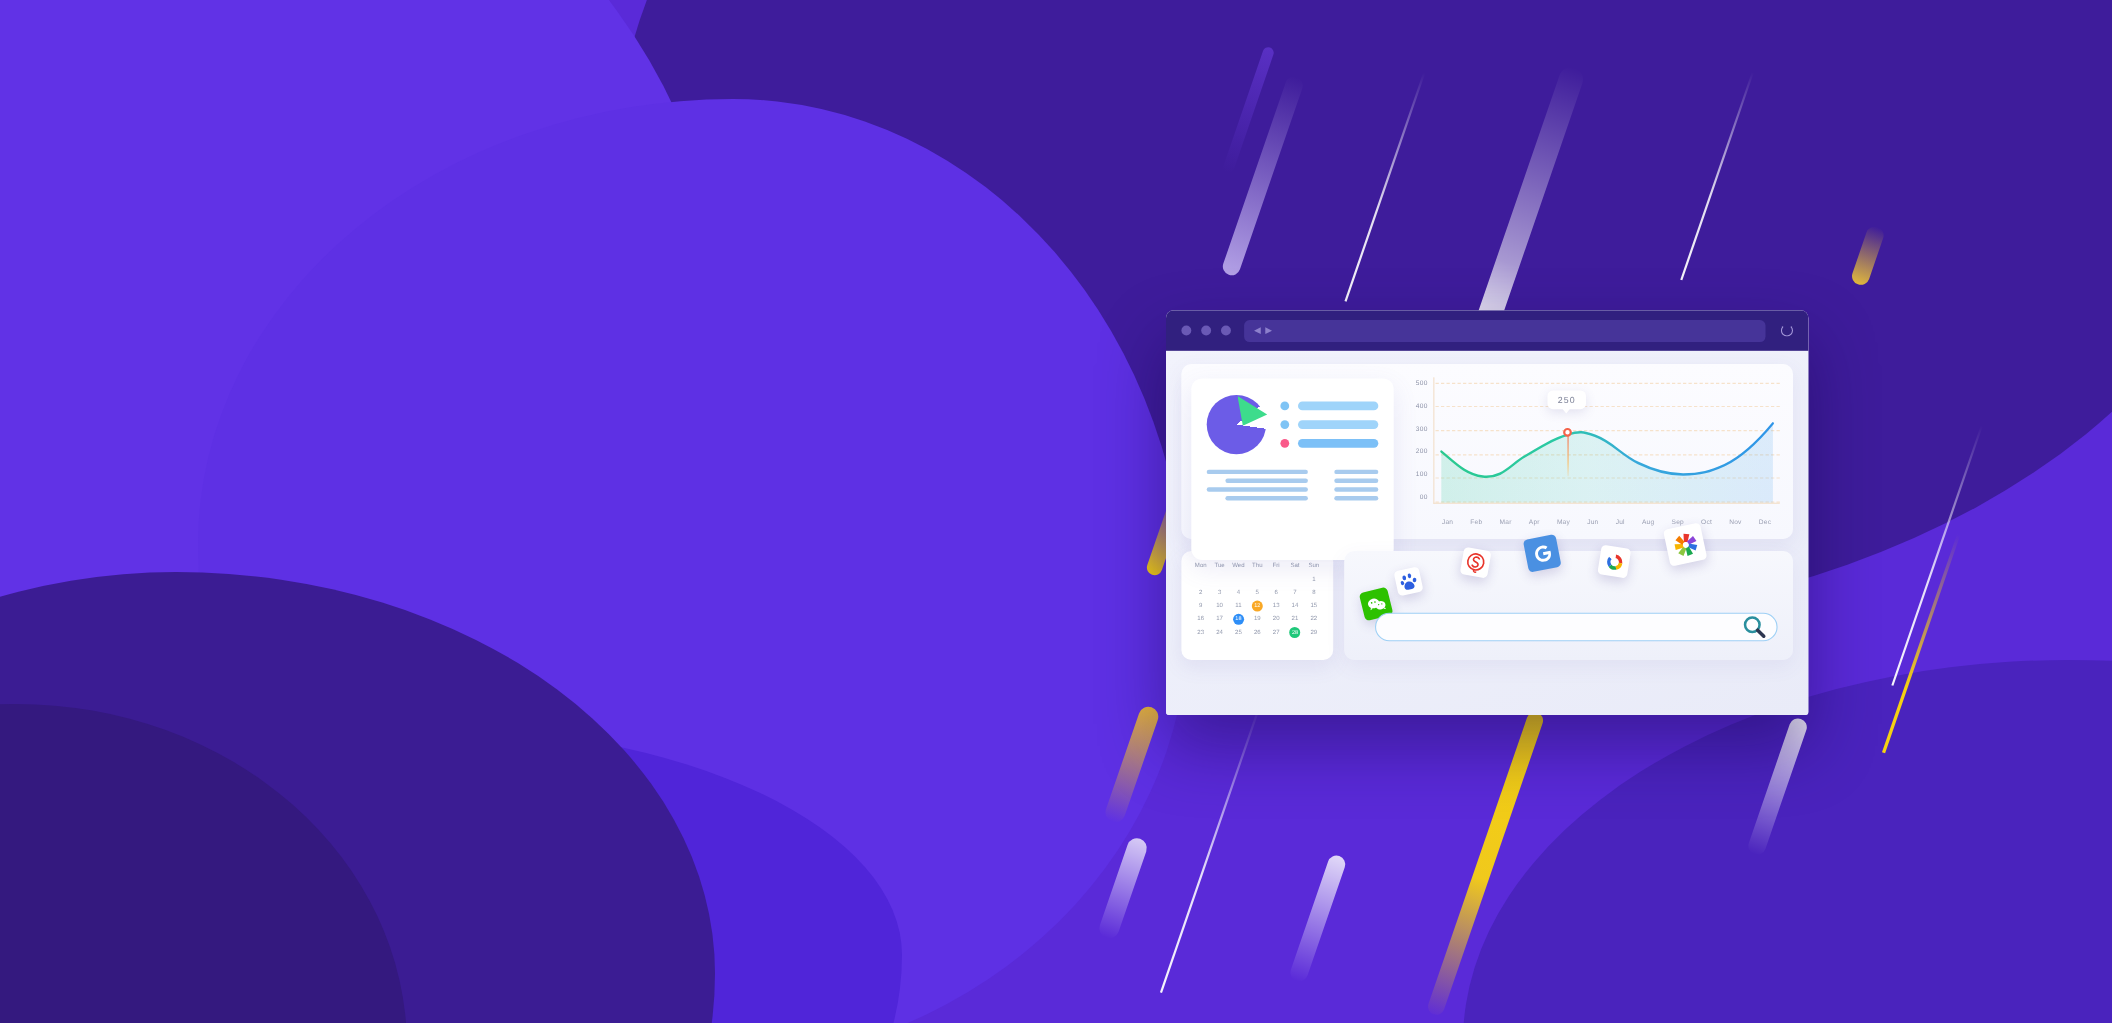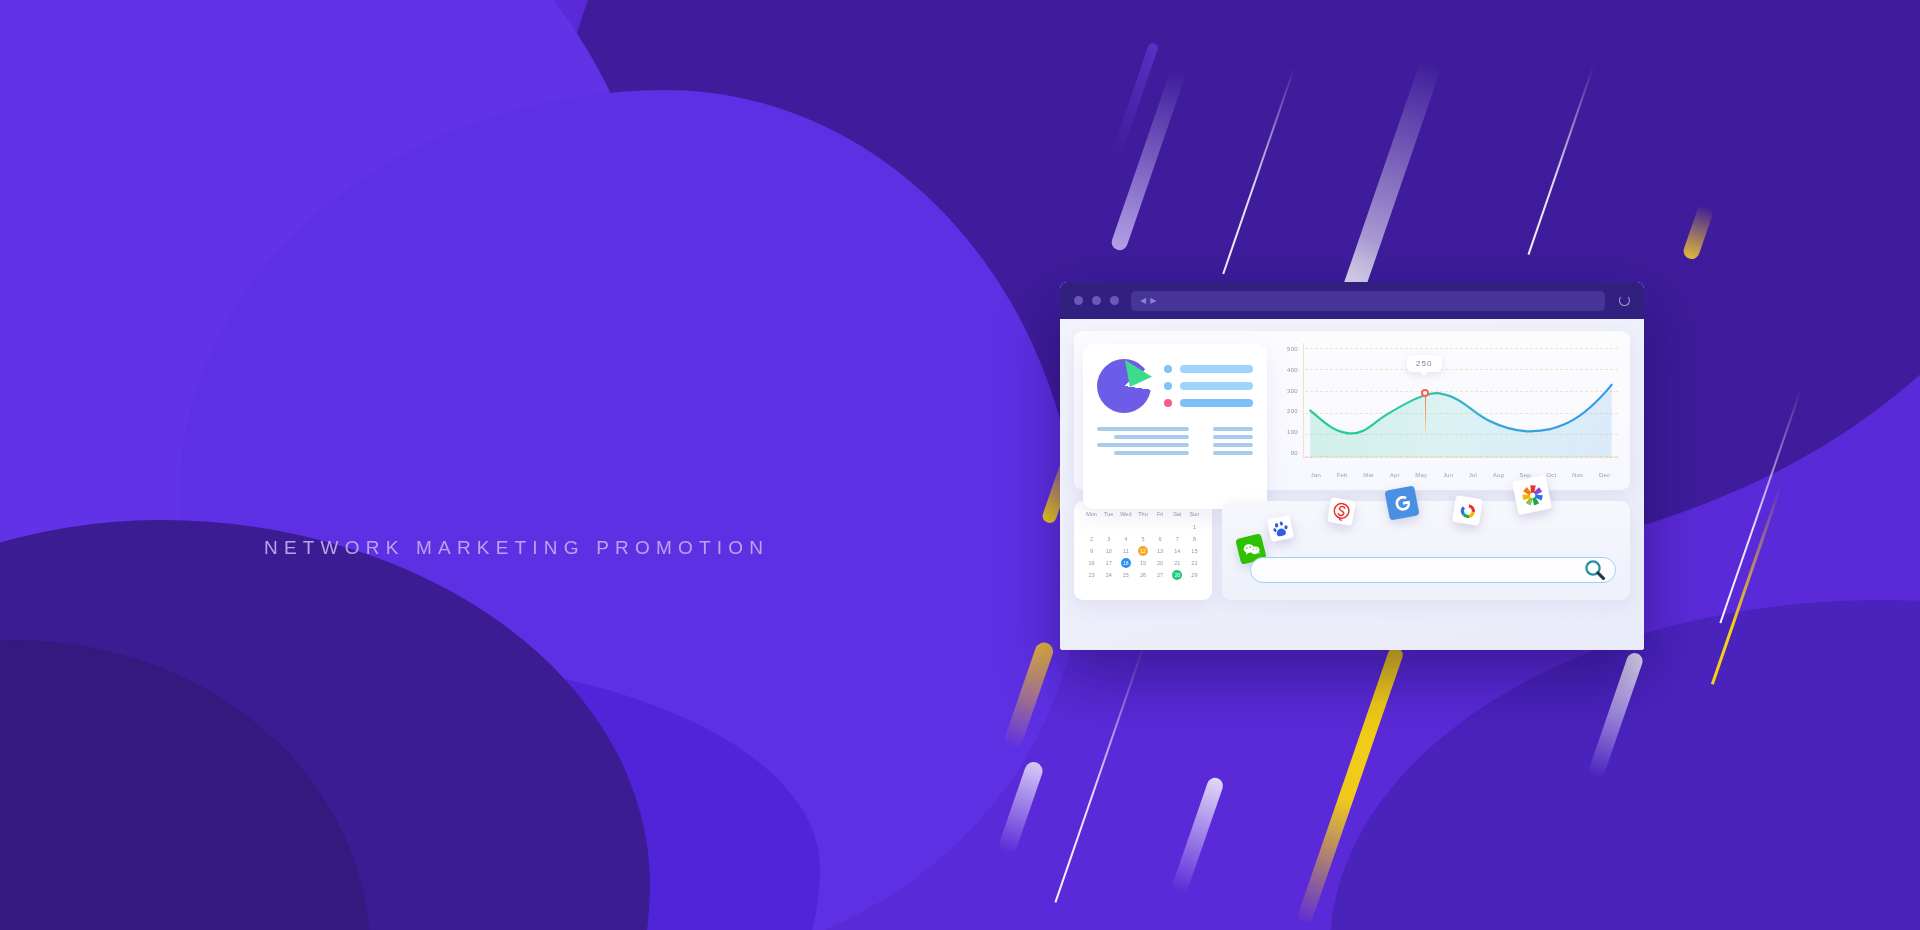--- a/index.html
+++ b/index.html
@@ -369,21 +369,20 @@
               background: linear-gradient(to bottom, #f5d112 0%, #f0c91c 55%, rgba(120,60,200,.2) 100%);"></div>
   <div class="streak streak-thin" style="left:1745px; top:480px; width:3px; height:210px; transform: rotate(19deg);
               background: linear-gradient(to bottom, rgba(245,209,18,0) 0%, #f5d112 70%, #f5d112 100%);"></div>
   <div class="streak streak-wide" style="left:1690px; top:205px; width:16px; height:55px; transform: rotate(19deg);
               background: linear-gradient(to bottom, rgba(245,209,18,0) 0%, #e0b73c 100%);"></div>
   <div class="streak streak-wide" style="left:1012px; top:760px; width:18px; height:95px; transform: rotate(19deg);
               background: linear-gradient(to bottom, rgba(255,255,255,.75) 0%, rgba(170,150,240,0) 100%);"></div>
   <div class="streak streak-wide" style="left:1130px; top:40px; width:10px; height:120px; transform: rotate(19deg);
               background: linear-gradient(to bottom, rgba(92,50,200,.9) 0%, rgba(92,50,200,0) 100%);"></div>
 
-  <div id="headline">NETWORK MARKETING PROMOTION</div>
 
   <div id="browser">
 
     <div class="browser-bar">
       <div class="dots">
         <div class="dot"></div>
         <div class="dot"></div>
         <div class="dot"></div>
       </div>
       <div class="addr">

